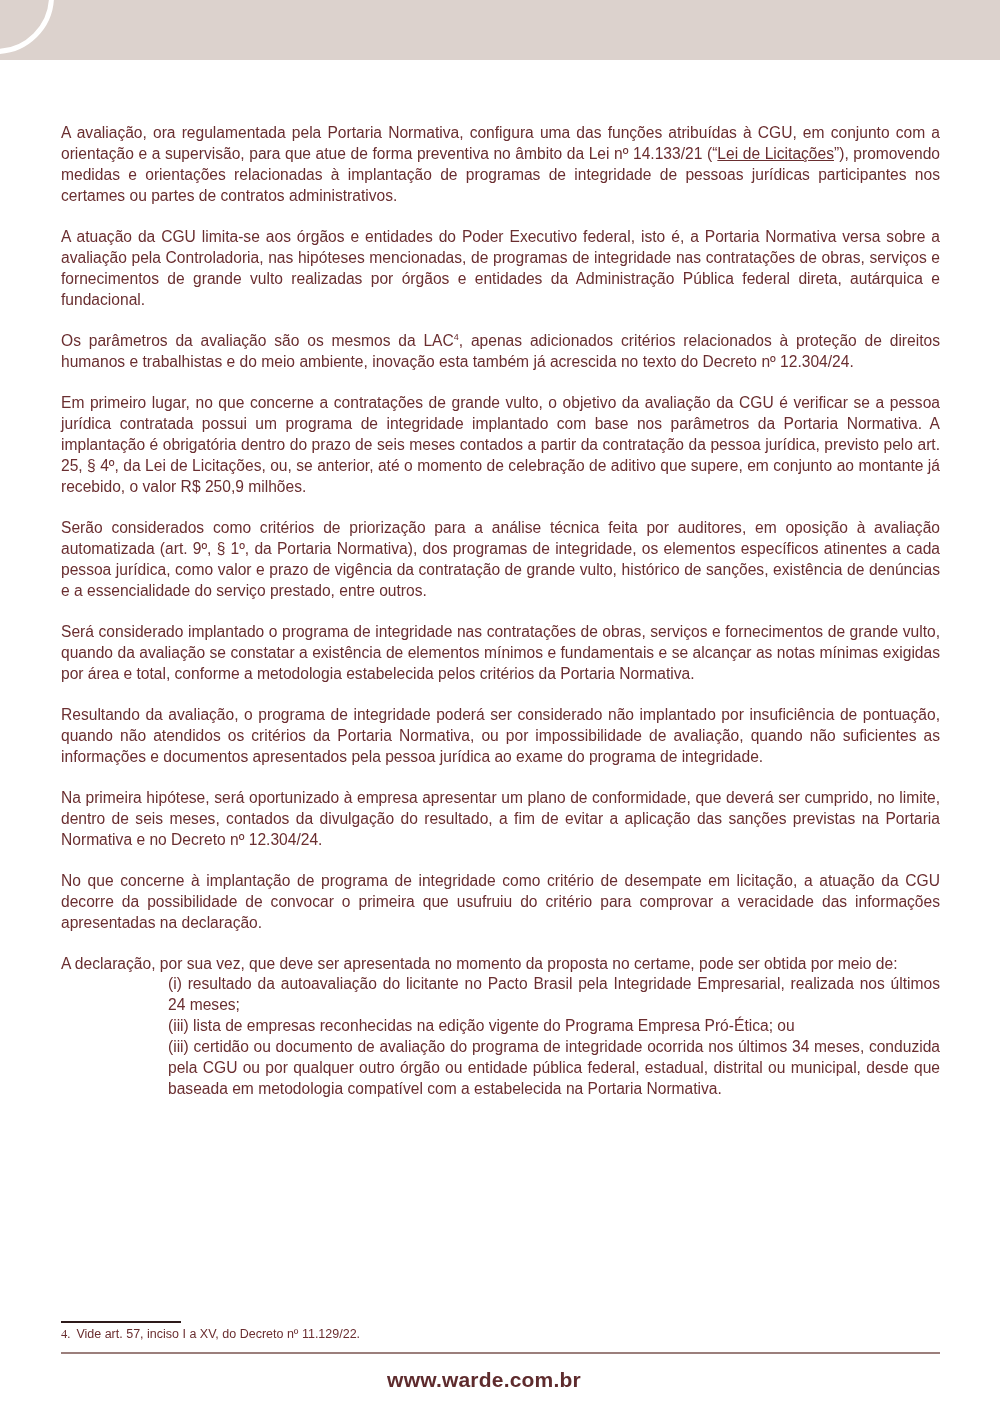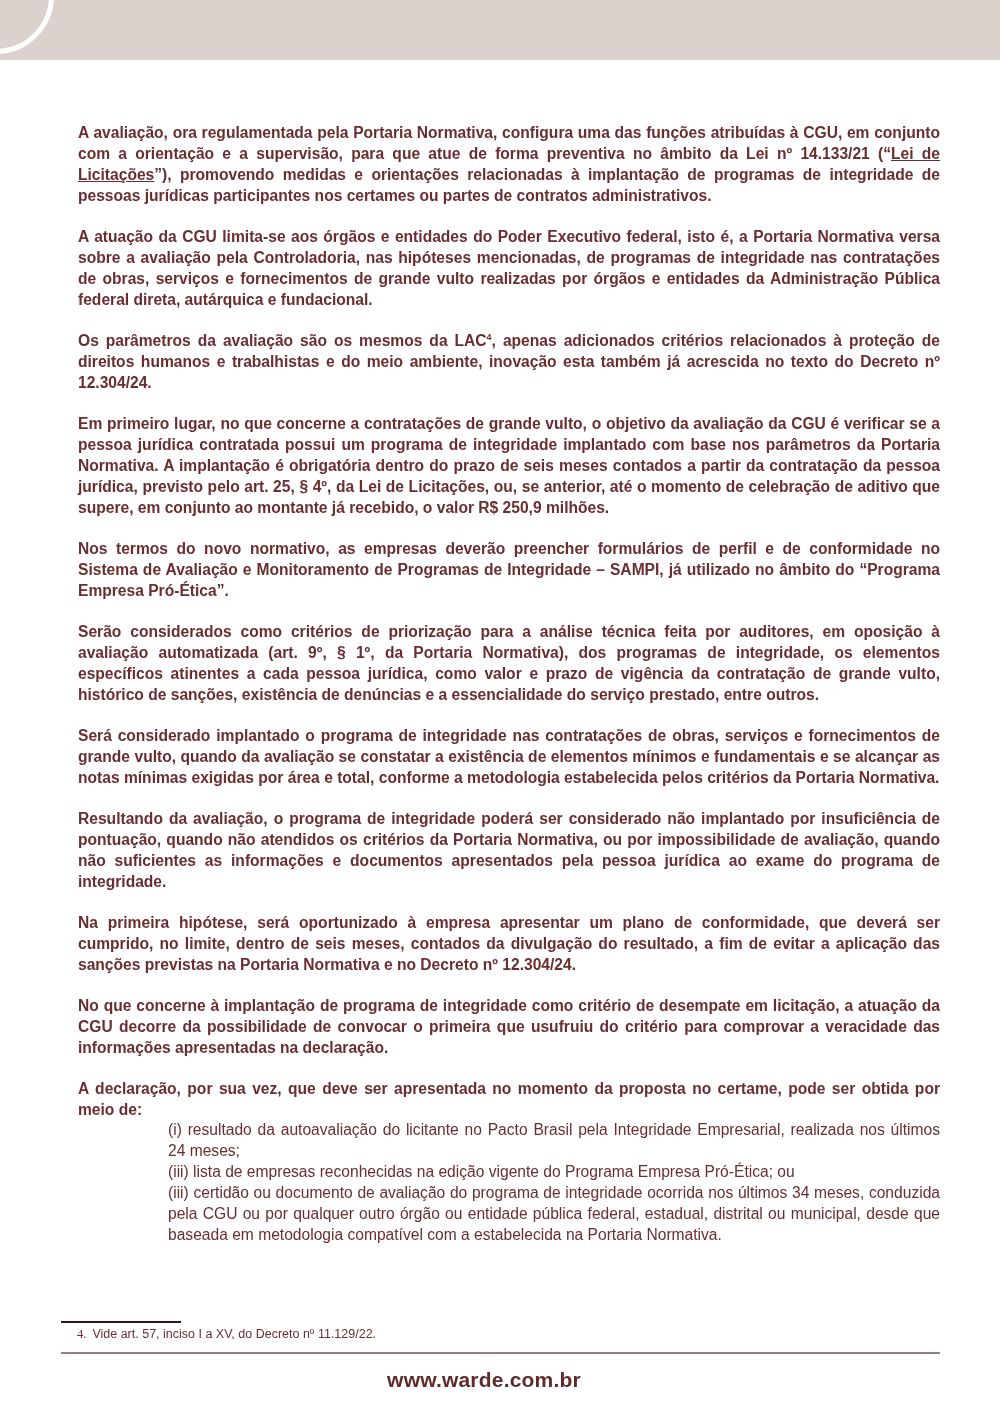--- a/index.html
+++ b/index.html
@@ -14,33 +14,32 @@
     background: #dcd2cd;
   }
   .header-arc {
     position: absolute; left: -62px; top: -62px; width: 116px; height: 116px;
     border: 5px solid #ffffff; border-radius: 50%; box-sizing: border-box;
   }
   .content {
     position: absolute; left: 61px; top: 122px; width: 879px;
     font-size: 15.6px; line-height: 21px;
   }
-  .para { margin: 0 0 20px 17px; text-align: justify; text-align-last: left; font-weight: bold; }
+  .para { margin: 0 0 20px 0; text-align: justify; text-align-last: left; }
   .para a { color: #6a2e30; text-decoration: underline; }
   .para sup { font-size: 9px; line-height: 0; vertical-align: super; }
   .list { margin: -1px 0 0 107px; text-align: justify; text-align-last: left; }
   .list-item { margin: 0; }
   .fn-rule {
     position: absolute; left: 61px; top: 1321px; width: 120px; height: 2px;
     background: #2d1a1a;
   }
   .footnote {
     position: absolute; left: 61px; top: 1326px; font-size: 12.5px; line-height: 16px;
     color: #6a2e30;
-    margin-left: 16px;
   }
   .fn-num { font-family: "Liberation Serif", serif; margin-right: 6px; }
   .footer-rule {
     position: absolute; left: 61px; top: 1352px; width: 879px; height: 2px;
     background: #9b7f7c;
   }
   .footer-url {
     position: absolute; left: 0; width: 968px; top: 1368px; text-align: center;
     font-size: 21px; font-weight: bold; color: #5e2b2d; letter-spacing: 0.2px;
   }
@@ -53,21 +52,20 @@
 </div>
 
 <main class="content">
   <p class="para"><span>A avaliação, ora regulamentada pela Portaria Normativa, configura uma das funções atribuídas à CGU, em conjunto com a orientação e a supervisão, para que atue de forma preventiva no âmbito da Lei nº 14.133/21 (“</span><a>Lei de Licitações</a><span>”), promovendo medidas e orientações relacionadas à implantação de programas de integridade de pessoas jurídicas participantes nos certames ou partes de contratos administrativos.</span></p>
 
   <p class="para">A atuação da CGU limita-se aos órgãos e entidades do Poder Executivo federal, isto é, a Portaria Normativa versa sobre a avaliação pela Controladoria, nas hipóteses mencionadas, de programas de integridade nas contratações de obras, serviços e fornecimentos de grande vulto realizadas por órgãos e entidades da Administração Pública federal direta, autárquica e fundacional.</p>
 
   <p class="para"><span>Os parâmetros da avaliação são os mesmos da LAC</span><sup>4</sup><span>, apenas adicionados critérios relacionados à proteção de direitos humanos e trabalhistas e do meio ambiente, inovação esta também já acrescida no texto do Decreto nº 12.304/24.</span></p>
 
   <p class="para">Em primeiro lugar, no que concerne a contratações de grande vulto, o objetivo da avaliação da CGU é verificar se a pessoa jurídica contratada possui um programa de integridade implantado com base nos parâmetros da Portaria Normativa. A implantação é obrigatória dentro do prazo de seis meses contados a partir da contratação da pessoa jurídica, previsto pelo art. 25, § 4º, da Lei de Licitações, ou, se anterior, até o momento de celebração de aditivo que supere, em conjunto ao montante já recebido, o valor R$ 250,9 milhões.</p>
-  <p class="para">Nos termos do novo normativo, as empresas deverão preencher formulários de perfil e de conformidade no Sistema de Avaliação e Monitoramento de Programas de Integridade – SAMPI, já utilizado no âmbito do “Programa Empresa Pró-Ética”.</p>
   <p class="para">Serão considerados como critérios de priorização para a análise técnica feita por auditores, em oposição à avaliação automatizada (art. 9º, § 1º, da Portaria Normativa), dos programas de integridade, os elementos específicos atinentes a cada pessoa jurídica, como valor e prazo de vigência da contratação de grande vulto, histórico de sanções, existência de denúncias e a essencialidade do serviço prestado, entre outros.</p>
   <p class="para">Será considerado implantado o programa de integridade nas contratações de obras, serviços e fornecimentos de grande vulto, quando da avaliação se constatar a existência de elementos mínimos e fundamentais e se alcançar as notas mínimas exigidas por área e total, conforme a metodologia estabelecida pelos critérios da Portaria Normativa.</p>
   <p class="para">Resultando da avaliação, o programa de integridade poderá ser considerado não implantado por insuficiência de pontuação, quando não atendidos os critérios da Portaria Normativa, ou por impossibilidade de avaliação, quando não suficientes as informações e documentos apresentados pela pessoa jurídica ao exame do programa de integridade.</p>
   <p class="para">Na primeira hipótese, será oportunizado à empresa apresentar um plano de conformidade, que deverá ser cumprido, no limite, dentro de seis meses, contados da divulgação do resultado, a fim de evitar a aplicação das sanções previstas na Portaria Normativa e no Decreto nº 12.304/24.</p>
   <p class="para">No que concerne à implantação de programa de integridade como critério de desempate em licitação, a atuação da CGU decorre da possibilidade de convocar o primeira que usufruiu do critério para comprovar a veracidade das informações apresentadas na declaração.</p>
   <p class="para" style="margin-bottom:0">A declaração, por sua vez, que deve ser apresentada no momento da proposta no certame, pode ser obtida por meio de:</p>
 
   <div class="list">
     <p class="list-item">(i) resultado da autoavaliação do licitante no Pacto Brasil pela Integridade Empresarial, realizada nos últimos 24 meses;</p>
     <p class="list-item">(iii) lista de empresas reconhecidas na edição vigente do Programa Empresa Pró-Ética; ou</p>

